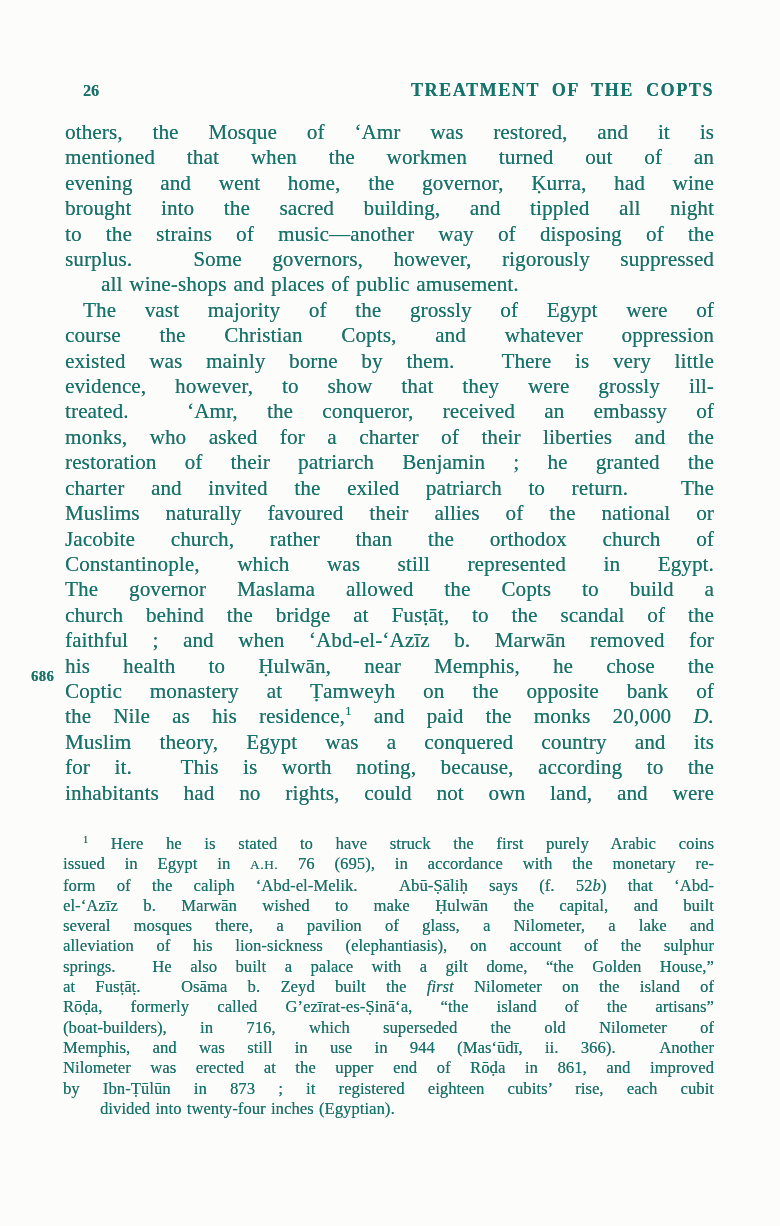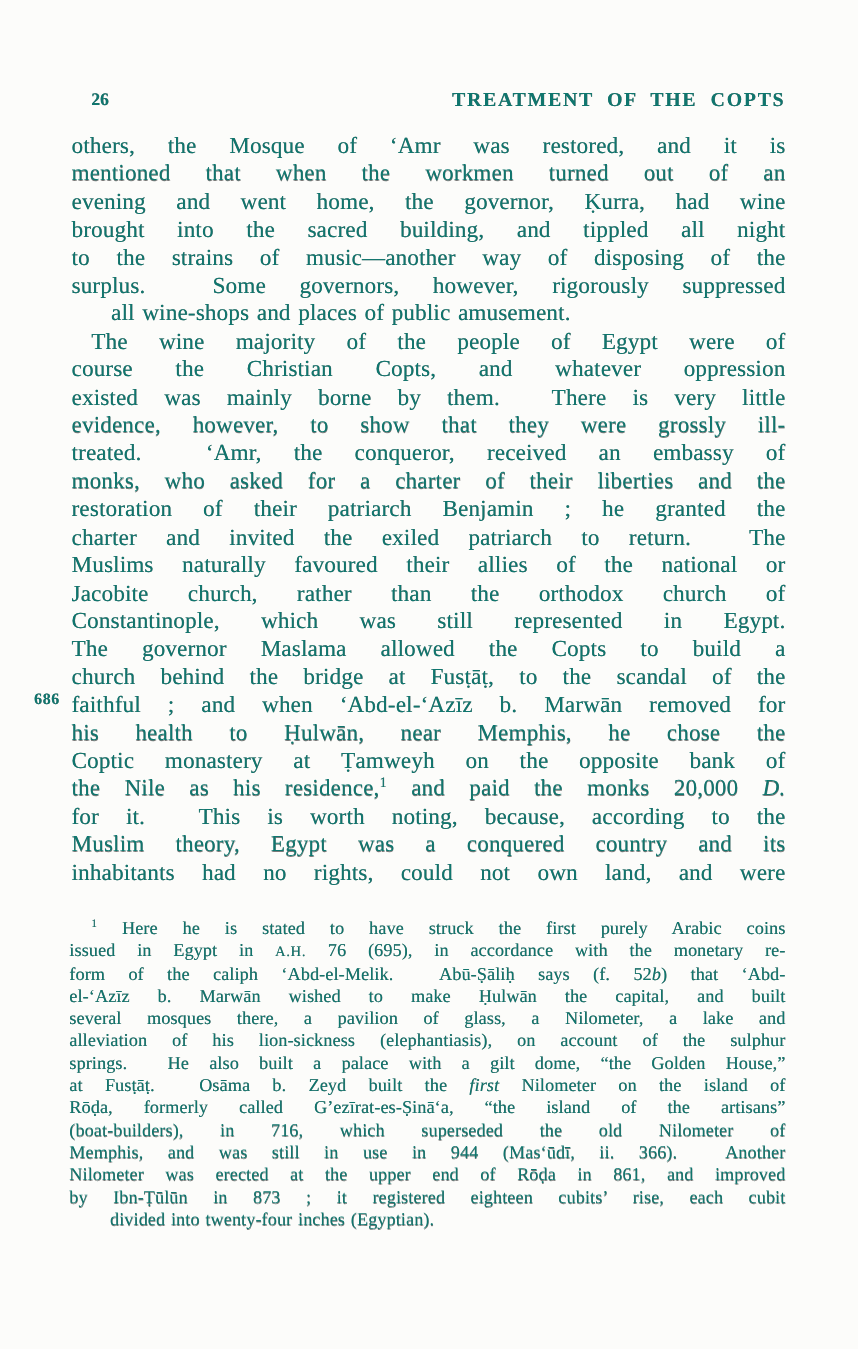--- a/index.html
+++ b/index.html
@@ -26,21 +26,21 @@
     font-size:16px; font-weight:bold;
   }
   .running-head{
     text-align:right;
     font-size:18px; font-weight:bold;
     letter-spacing:1.6px; word-spacing:6px;
   }
 
   
   .margin-note{
-    position:absolute; left:31px; top:628px;
+    position:absolute; left:31px; top:668px;
     font-size:14.5px; font-weight:bold; letter-spacing:0.5px;
   }
 
   
   .body-block{
     position:absolute; left:65px; top:120px; width:649px;
     font-size:21px; line-height:25.4px;
     letter-spacing:0.15px; word-spacing:1.5px;
   }
   .bline{
@@ -84,39 +84,39 @@
   <div class="margin-note">686</div>
 
   <div class="body-block" id="body-lines">
       <div class="bline"><span>others, the Mosque of ‘Amr was restored, and it is</span></div>
       <div class="bline"><span>mentioned that when the workmen turned out of an</span></div>
       <div class="bline"><span>evening and went home, the governor, Ḳurra, had wine</span></div>
       <div class="bline"><span>brought into the sacred building, and tippled all night</span></div>
       <div class="bline"><span>to the strains of music—another way of disposing of the</span></div>
       <div class="bline"><span>surplus.  Some governors, however, rigorously suppressed</span></div>
       <div class="bline end"><span>all wine-shops and places of public amusement.</span></div>
-      <div class="bline indent"><span>The wine majority of the people of Egypt were of</span></div>
+      <div class="bline indent"><span>The vast majority of the grossly of Egypt were of</span></div>
       <div class="bline"><span>course the Christian Copts, and whatever oppression</span></div>
       <div class="bline"><span>existed was mainly borne by them.  There is very little</span></div>
       <div class="bline"><span>evidence, however, to show that they were grossly ill-</span></div>
       <div class="bline"><span>treated.  ‘Amr, the conqueror, received an embassy of</span></div>
       <div class="bline"><span>monks, who asked for a charter of their liberties and the</span></div>
       <div class="bline"><span>restoration of their patriarch Benjamin ; he granted the</span></div>
       <div class="bline"><span>charter and invited the exiled patriarch to return.  The</span></div>
       <div class="bline"><span>Muslims naturally favoured their allies of the national or</span></div>
       <div class="bline"><span>Jacobite church, rather than the orthodox church of</span></div>
       <div class="bline"><span>Constantinople, which was still represented in Egypt.</span></div>
       <div class="bline"><span>The governor Maslama allowed the Copts to build a</span></div>
       <div class="bline"><span>church behind the bridge at Fusṭāṭ, to the scandal of the</span></div>
       <div class="bline"><span>faithful ; and when ‘Abd-el-‘Azīz b. Marwān removed for</span></div>
       <div class="bline"><span>his health to Ḥulwān, near Memphis, he chose the</span></div>
       <div class="bline"><span>Coptic monastery at Ṭamweyh on the opposite bank of</span></div>
       <div class="bline"><span>the Nile as his residence,</span><span class="sup">1</span><span> and paid the monks 20,000 </span><span class="i">D.</span></div>
+      <div class="bline"><span>Muslim theory, Egypt was a conquered country and its</span></div>
       <div class="bline"><span>for it.  This is worth noting, because, according to the</span></div>
-      <div class="bline"><span>Muslim theory, Egypt was a conquered country and its</span></div>
       <div class="bline"><span>inhabitants had no rights, could not own land, and were</span></div>
     </div>
 
   <div class="fn-block" id="footnote-lines">
       <div class="fline indent"><span class="sup">1</span><span> Here he is stated to have struck the first purely Arabic coins</span></div>
       <div class="fline"><span>issued in Egypt in </span><span class="sc">A.H.</span><span> 76 (695), in accordance with the monetary re-</span></div>
       <div class="fline"><span>form of the caliph ‘Abd-el-Melik.  Abū-Ṣāliḥ says (f. 52</span><span class="i">b</span><span>) that ‘Abd-</span></div>
       <div class="fline"><span>el-‘Azīz b. Marwān wished to make Ḥulwān the capital, and built</span></div>
       <div class="fline"><span>several mosques there, a pavilion of glass, a Nilometer, a lake and</span></div>
       <div class="fline"><span>alleviation of his lion-sickness (elephantiasis), on account of the sulphur</span></div>

